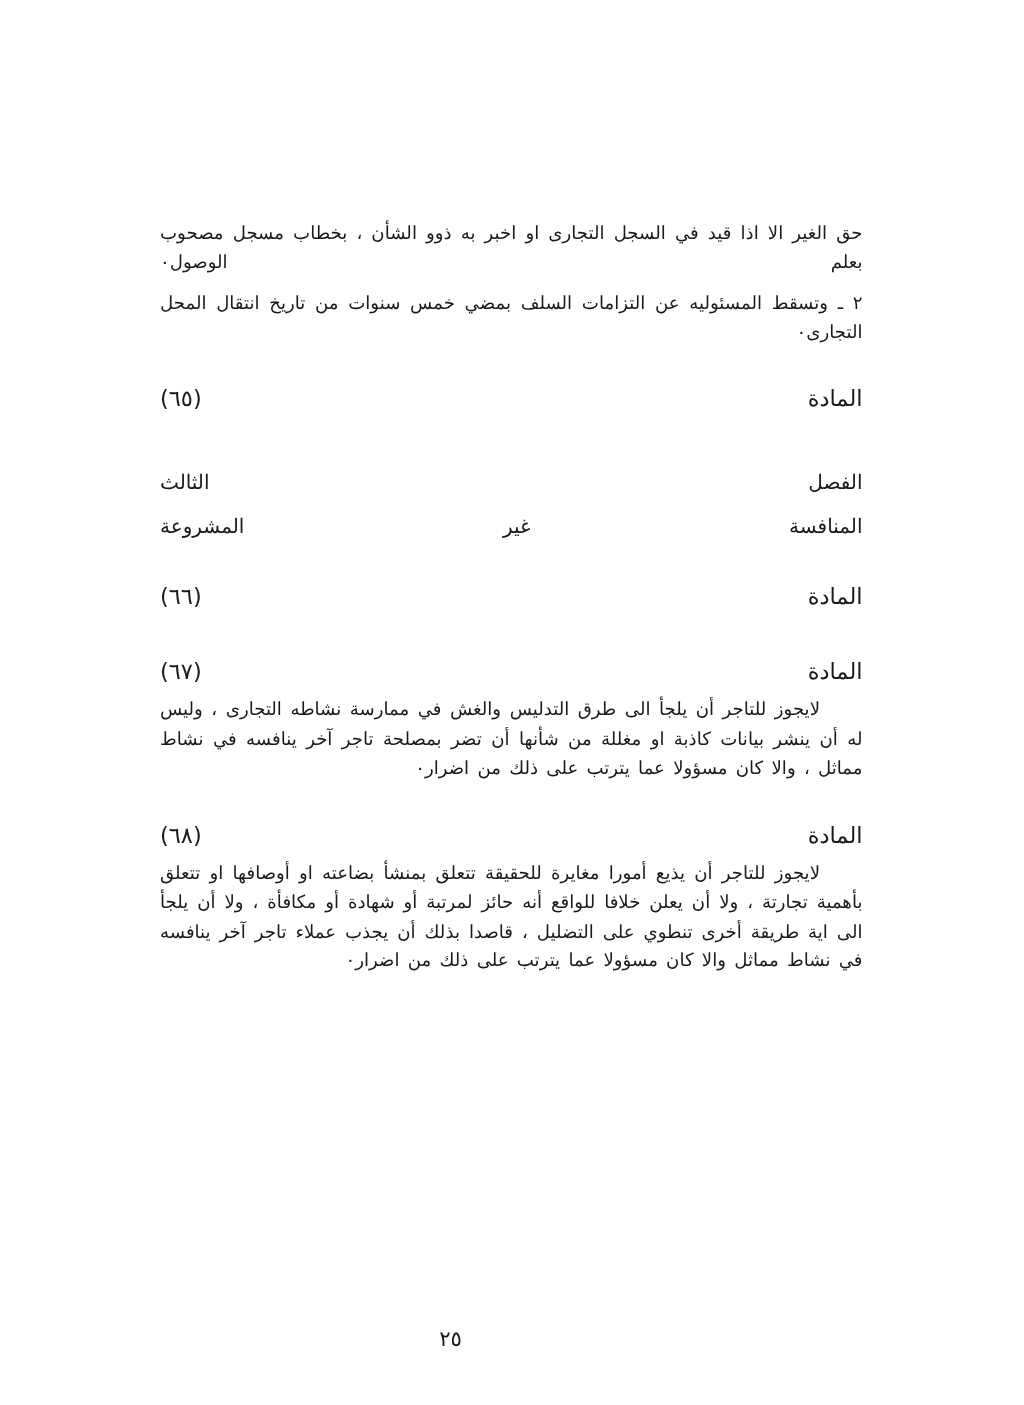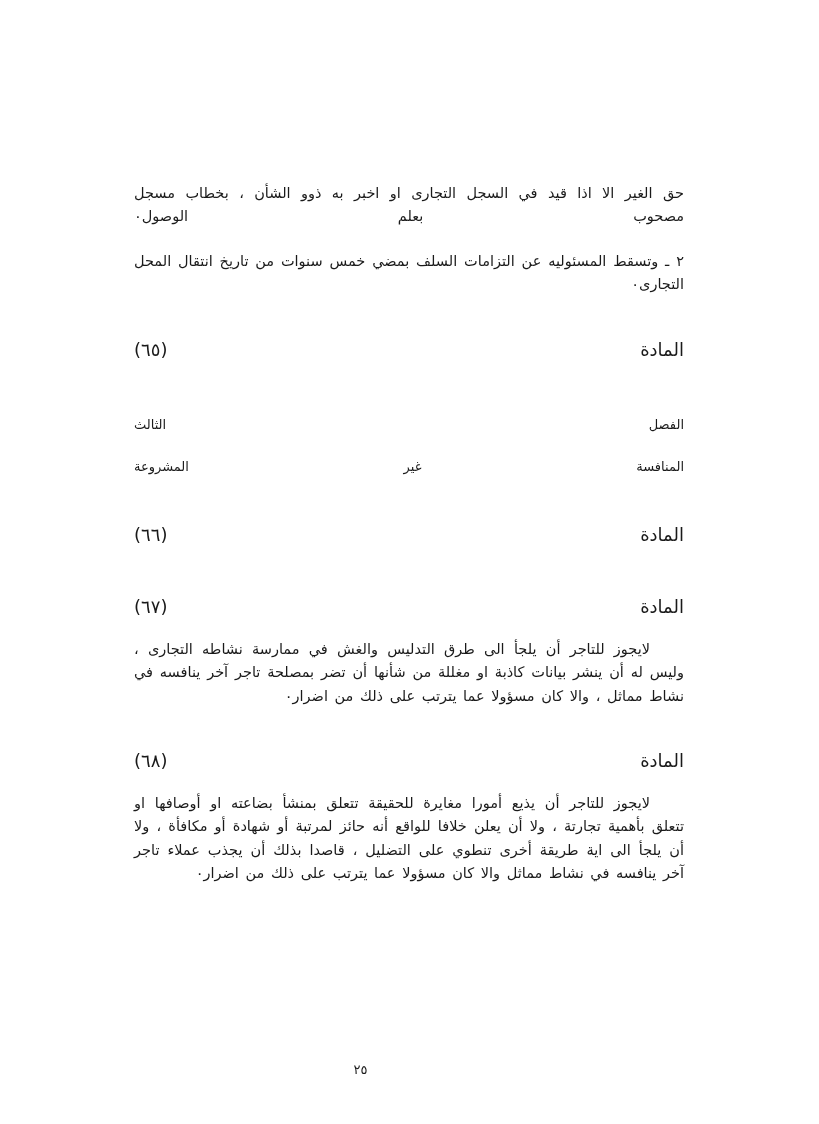--- a/index.html
+++ b/index.html
@@ -41,21 +41,21 @@
     text-align: justify;
     text-align-last: justify;
   }
   .para.last-right {
     text-align-last: right;
   }
   .gap-sm { height: 9px; }
   .gap-lg { height: 30px; }
   .gap-xl { height: 34px; }
   .heading {
-    font-size: 13px;
+    font-size: 16px;
     line-height: 1.6;
     letter-spacing: 0.5px;
     text-align: center;
     direction: rtl;
     margin: 0;
   }
   .article-label {
     font-size: 18px;
     direction: rtl;
     margin: 0;
@@ -63,25 +63,25 @@
   }
   .indent-body {
     text-indent: 34px;
   }
   .page-number {
     position: absolute;
     left: 0;
     top: 1062px;
     width: 721px;
     text-align: center;
-    font-size: 13px;
+    font-size: 17px;
     letter-spacing: 1px;
     direction: rtl;
   }
-  .block { margin: 6px; padding: 0; }
+  .block { margin: 0; padding: 0; }
 </style>
 </head>
 <body>
 
 <div class="page">
 
   <div class="content">
 
     <p class="para block">حق الغير الا اذا قيد في السجل التجارى او اخبر به ذوو الشأن ، بخطاب مسجل مصحوب بعلم الوصول٠</p>
 

